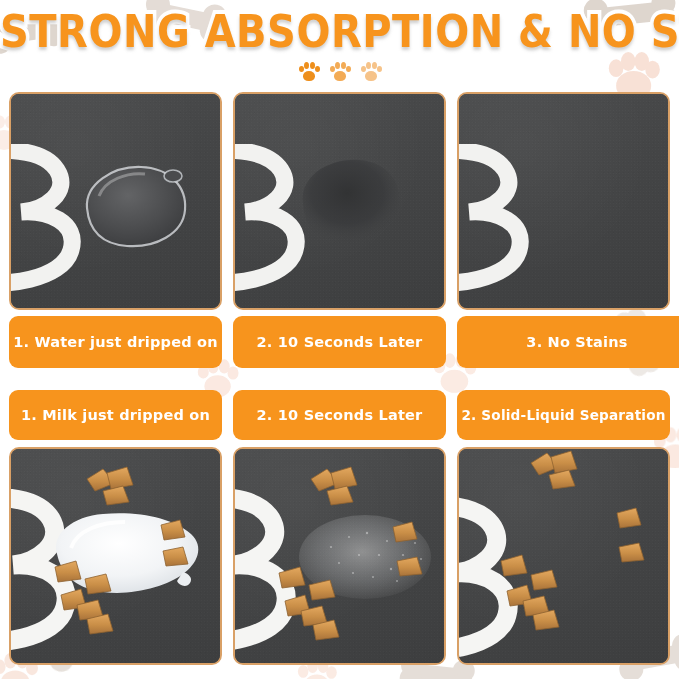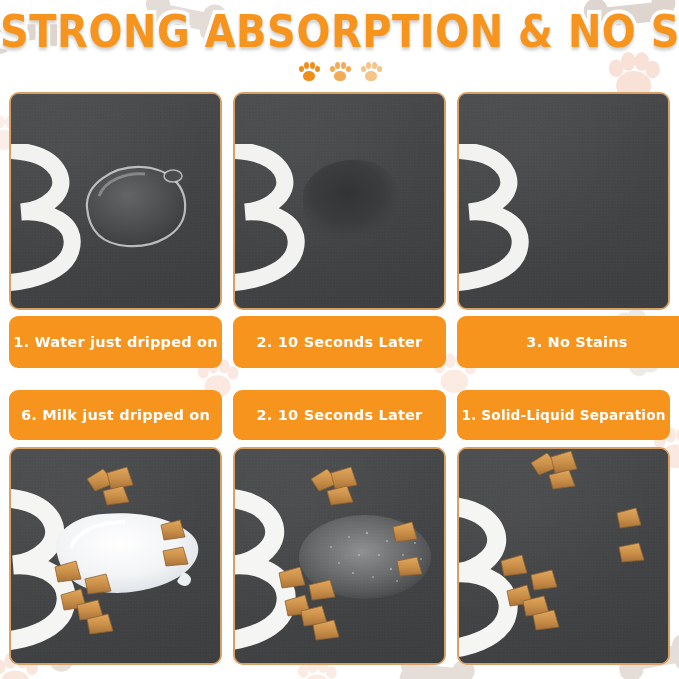--- a/index.html
+++ b/index.html
@@ -328,27 +328,27 @@
           <path d="M12 8 C 12 8, 72 -2, 90 26 C 104 48, 78 66, 54 68 C 80 66, 112 78, 104 106 C 96 136, 34 144, 10 136" fill="none" stroke="#F2F2F0" stroke-width="17" stroke-linecap="round"></path>
         </svg>
       </div>
     </div>
 
     <div class="label" style="left:457px;top:316px;width:240px;height:52px;">
       <span>3. No Stains</span>
     </div>
 
     <div class="label" style="left:9px;top:390px;width:213px;height:50px;">
-      <span>6. Milk just dripped on</span>
+      <span>1. Milk just dripped on</span>
     </div>
     <div class="label" style="left:233px;top:390px;width:213px;height:50px;">
       <span>2. 10 Seconds Later</span>
     </div>
     <div class="label small" style="left:457px;top:390px;width:213px;height:50px;">
-      <span>1. Solid-Liquid Separation</span>
+      <span>2. Solid-Liquid Separation</span>
     </div>
 
     <div class="photo" style="left:9px;top:447px;width:213px;height:218px;">
       <div class="mat"></div>
       <div class="grain"></div>
       <div class="logo-b" style="left:-52px;top:40px;">
         <svg width="125" height="165" viewBox="0 0 125 165">
           <path d="M12 10 C 12 10, 74 0, 92 30 C 106 54, 78 74, 54 76 C 82 74, 114 88, 106 118 C 98 150, 34 158, 10 150" fill="none" stroke="#F5F5F3" stroke-width="19" stroke-linecap="round"></path>
         </svg>
       </div>

